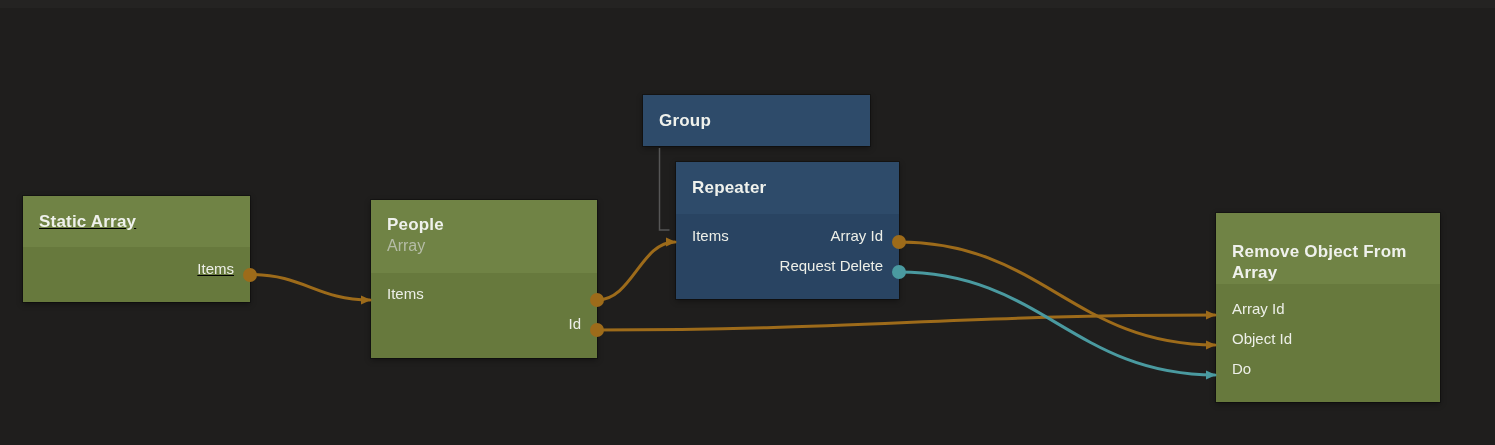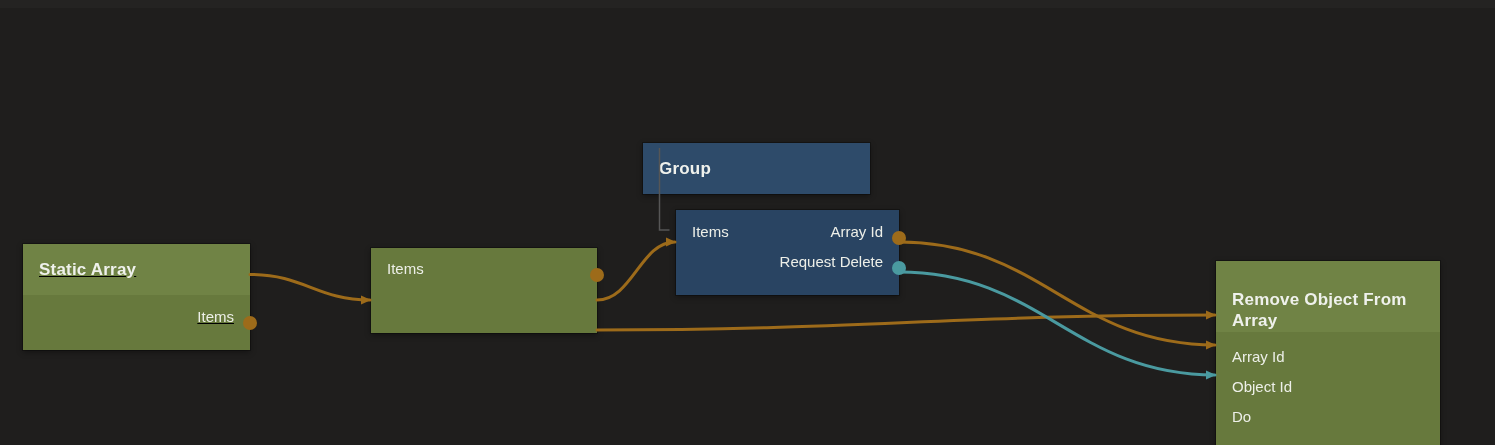--- a/index.html
+++ b/index.html
@@ -5,21 +5,20 @@
   * { margin:0; padding:0; box-sizing:border-box; }
   html,body { width:1495px; height:445px; overflow:hidden; }
   body { font-family:"Liberation Sans", sans-serif; }
 
   .canvas { position:relative; width:1495px; height:445px; background:#1f1e1d; }
   .top-edge { position:absolute; left:0; top:0; width:100%; height:8px; }
 
   .node {
     position:absolute;
     box-shadow:0 0 0 1px rgba(0,0,0,0.28), 0 2px 6px rgba(0,0,0,0.40);
-    margin-top:48px;
   }
   .node-header { position:relative; width:100%; }
   .node-header.center { display:flex; align-items:center; }
   .node.green .node-header { background:var(--green-header); }
   .node.green .node-body   { background:var(--green-body); }
   .node.blue  .node-header { background:var(--blue-header); }
   .node.blue  .node-body   { background:var(--blue-body); }
 
   .node-title {
     padding:0 16px; font-size:17px; font-weight:600;
@@ -70,36 +69,47 @@
     </div>
     <div class="node-body body-center" style="height:55px;">
       <div class="port-row row-right">
         <span class="port-label">Items</span>
         <span class="dot"></span>
       </div>
     </div>
   </div>
 
   <div class="node green" style="left:371px; top:200px; width:226px;">
+    <div class="node-header" style="height:73px; padding-top:14px;">
+      <div class="node-title">People</div>
+      <div class="node-subtitle">Array</div>
+    </div>
     <div class="node-body body-flex" style="height:85px; padding-top:12px;">
       <div class="port-row">
         <span class="anchor-in"></span>
         <span class="port-label">Items</span>
+        <span class="dot"></span>
+      </div>
+      <div class="port-row row-right">
+        <span class="port-label">Id</span>
         <span class="dot"></span>
       </div>
     </div>
   </div>
 
   <div class="node blue" style="left:643px; top:95px; width:227px;">
     <div class="node-header center" style="height:51px;">
       <div class="node-title">Group</div>
     </div>
   </div>
 
   <div class="node blue" style="left:676px; top:162px; width:223px;">
+    <div class="node-header center" style="height:52px;">
+      <div class="node-title">Repeater</div>
+    </div>
     <div class="node-body body-flex" style="height:85px; padding-top:13px;">
       <div class="port-row row-between">
         <span class="anchor-in"></span>
         <span class="port-label">Items</span>
         <span class="port-label">Array Id</span>
         <span class="dot"></span>
       </div>
       <div class="port-row row-right">
         <span class="port-label">Request Delete</span>
         <span class="dot teal"></span>

